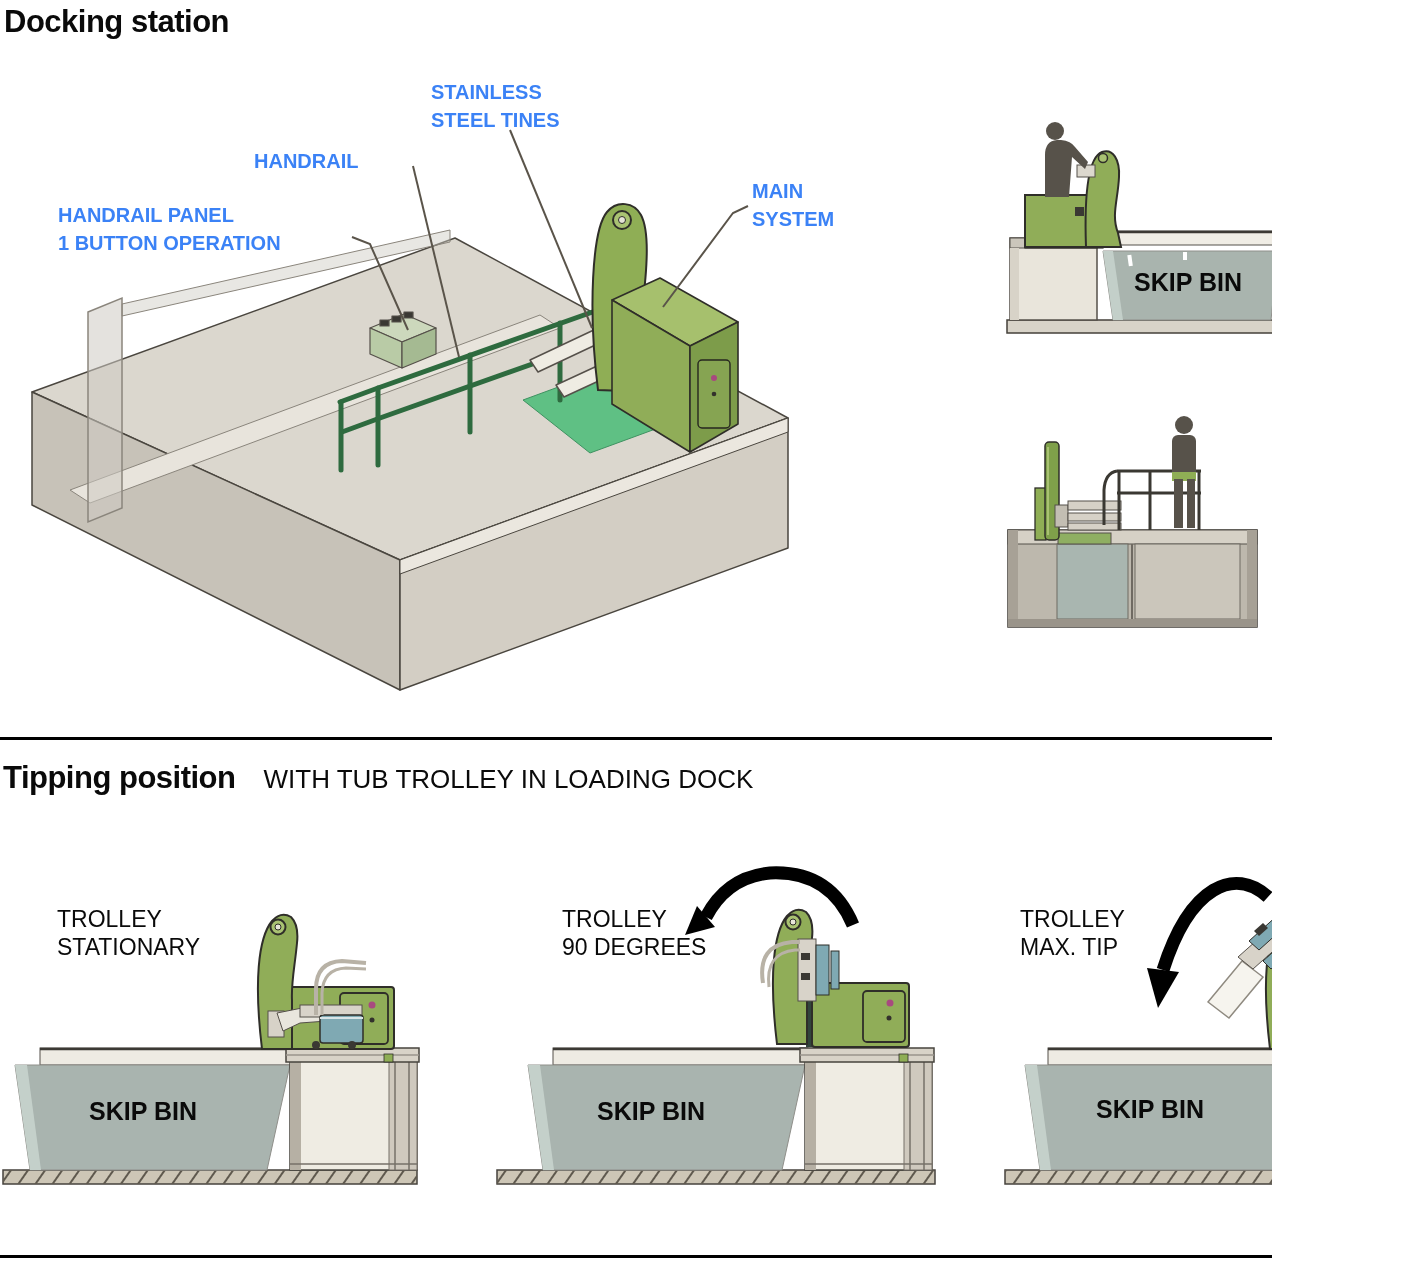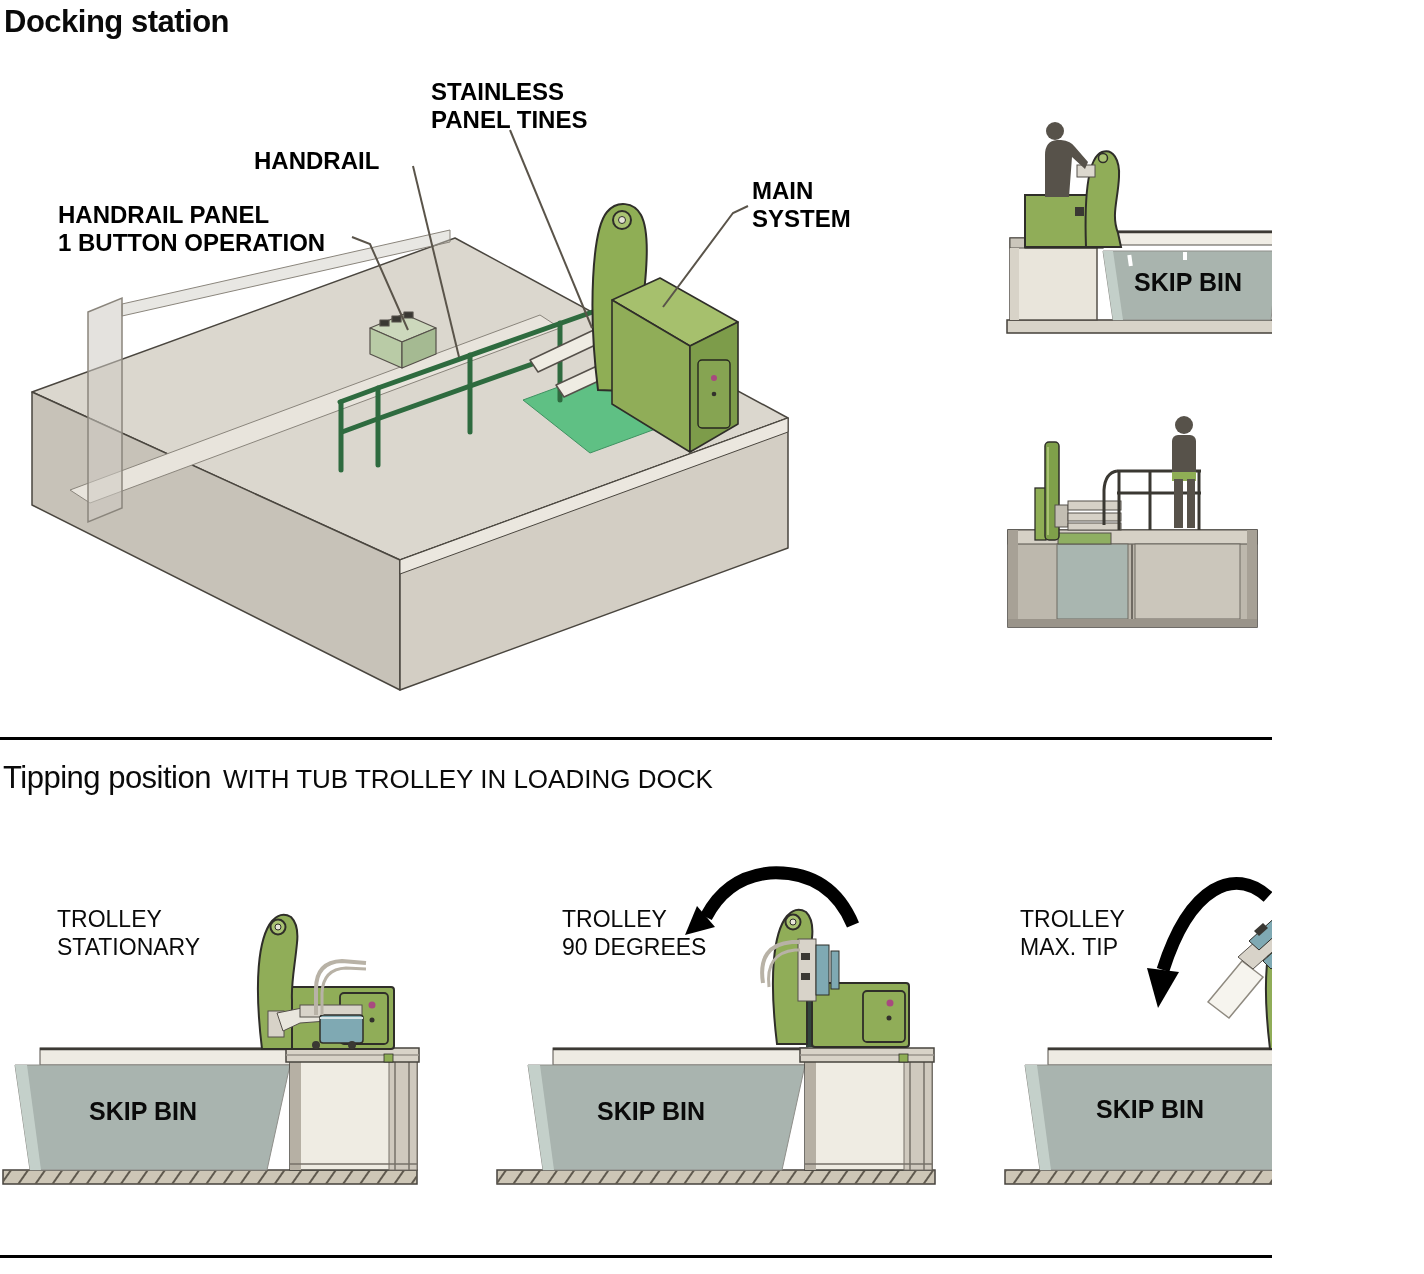--- a/index.html
+++ b/index.html
@@ -1,24 +1,24 @@
 <!DOCTYPE html>
 <html><head>
 <meta charset="utf-8">
 <style>
   html,body{margin:0;padding:0;background:#ffffff;}
   .canvas{position:relative;width:1272px;height:1274px;background:#ffffff;overflow:hidden;
           font-family:"Liberation Sans",sans-serif;color:#0a0a0a;}
   .abs{position:absolute;}
   h1.page-title{position:absolute;left:4px;top:4px;margin:0;font-size:31px;font-weight:bold;letter-spacing:-0.5px;}
-  .callout{position:absolute;font-weight:bold;font-size:24px;line-height:28px;white-space:nowrap;color:#000000;}
+  .callout{position:absolute;font-weight:bold;font-size:20px;line-height:28px;white-space:nowrap;color:#3b82f6;}
   .rule{position:absolute;left:0;width:1424px;height:3px;background:#000;}
   .section-head{position:absolute;left:3px;top:760px;white-space:nowrap;}
-  .section-head .big{font-size:31px;font-weight:normal;letter-spacing:-0.5px;}
-  .section-head .sub{font-size:26px;font-weight:normal;margin-left:12px;}
+  .section-head .big{font-size:31px;font-weight:bold;letter-spacing:-0.5px;}
+  .section-head .sub{font-size:26px;font-weight:normal;margin-left:28px;}
   .panel-label{position:absolute;font-weight:normal;font-size:23px;line-height:28px;white-space:nowrap;}
   svg{position:absolute;display:block;}
   svg text{font-family:"Liberation Sans",sans-serif;font-weight:bold;fill:#0a0a0a;}
 </style>
 </head>
 <body>
 
 <div class="canvas">
 
   <h1 class="page-title">Docking station</h1>
@@ -83,21 +83,21 @@
     <g stroke="#5a544a" stroke-width="2" fill="none">
       <polyline points="352,177 370,184 408,270"></polyline>
       <polyline points="413,106 459,297"></polyline>
       <polyline points="510,70 592,268"></polyline>
       <polyline points="748,146 733,153 663,247"></polyline>
     </g>
   </svg>
 
   <div class="callout" style="left:431px;top:78px">
     <div>STAINLESS</div>
-    <div>PANEL TINES</div>
+    <div>STEEL TINES</div>
   </div>
   <div class="callout" style="left:254px;top:147px">
     <div>HANDRAIL</div>
   </div>
   <div class="callout" style="left:58px;top:201px">
     <div>HANDRAIL PANEL</div>
     <div>1 BUTTON OPERATION</div>
   </div>
   <div class="callout" style="left:752px;top:177px">
     <div>MAIN</div>

